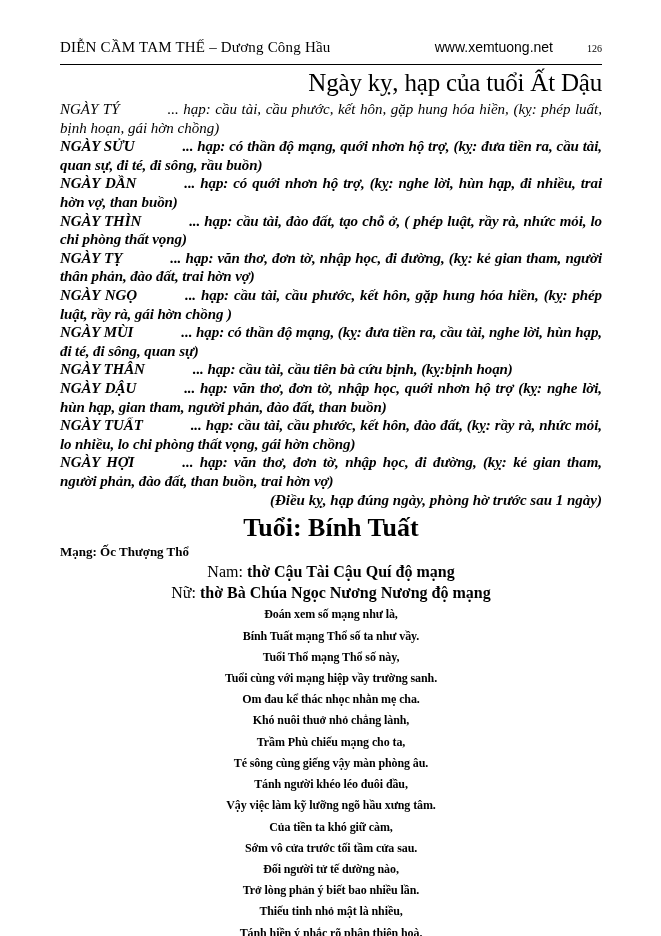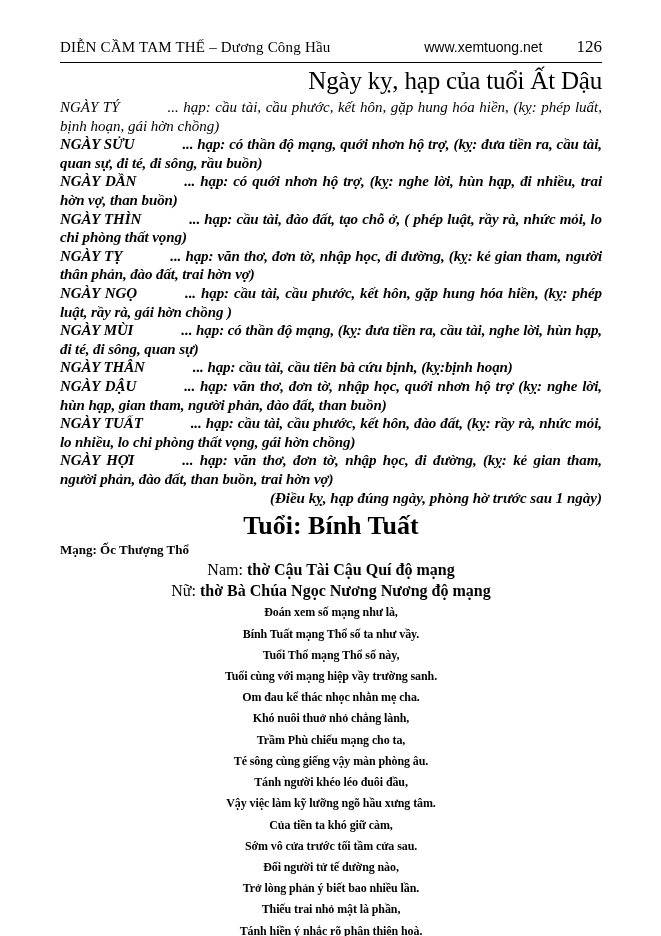--- a/index.html
+++ b/index.html
@@ -25,21 +25,21 @@
   .page-header {
     display: flex;
     justify-content: space-between;
     align-items: baseline;
     font-size: 15px;
     line-height: 18px;
   }
   .page-header .left { letter-spacing: 0.2px; }
   .page-header .right { display: flex; gap: 34px; align-items: baseline; }
   .page-header .url { font-family: "Liberation Sans", sans-serif; font-size: 14px; }
-  .page-header .pageno { font-size: 17px; }
+  .page-header .pageno { font-size: 10px; }
   .header-rule {
     border: none;
     border-top: 1.6px solid #000;
     margin: 6px 0 4px 0;
   }
   
   .section-title {
     font-size: 25px;
     font-weight: normal;
     text-align: right;
@@ -142,17 +142,17 @@
     <p class="poem-line">Om đau kể thác nhọc nhằn mẹ cha.</p>
     <p class="poem-line">Khó nuôi thuở nhỏ chẳng lành,</p>
     <p class="poem-line">Trầm Phù chiếu mạng cho ta,</p>
     <p class="poem-line">Té sông cùng giếng vậy màn phòng âu.</p>
     <p class="poem-line">Tánh người khéo léo đuôi đầu,</p>
     <p class="poem-line">Vậy việc làm kỹ lưỡng ngõ hầu xưng tâm.</p>
     <p class="poem-line">Của tiền ta khó giữ càm,</p>
     <p class="poem-line">Sớm vô cửa trước tối tầm cửa sau.</p>
     <p class="poem-line">Đối người tử tế dường nào,</p>
     <p class="poem-line">Trở lòng phản ý biết bao nhiều lần.</p>
-    <p class="poem-line">Thiếu trai nhỏ mật là phần,</p>
+    <p class="poem-line">Thiếu tinh nhỏ mật là nhiều,</p>
     <p class="poem-line">Tánh hiền ý nhắc rõ phân thiện hoà.</p>
   </div>
 
 </div>
 
 </body></html>

